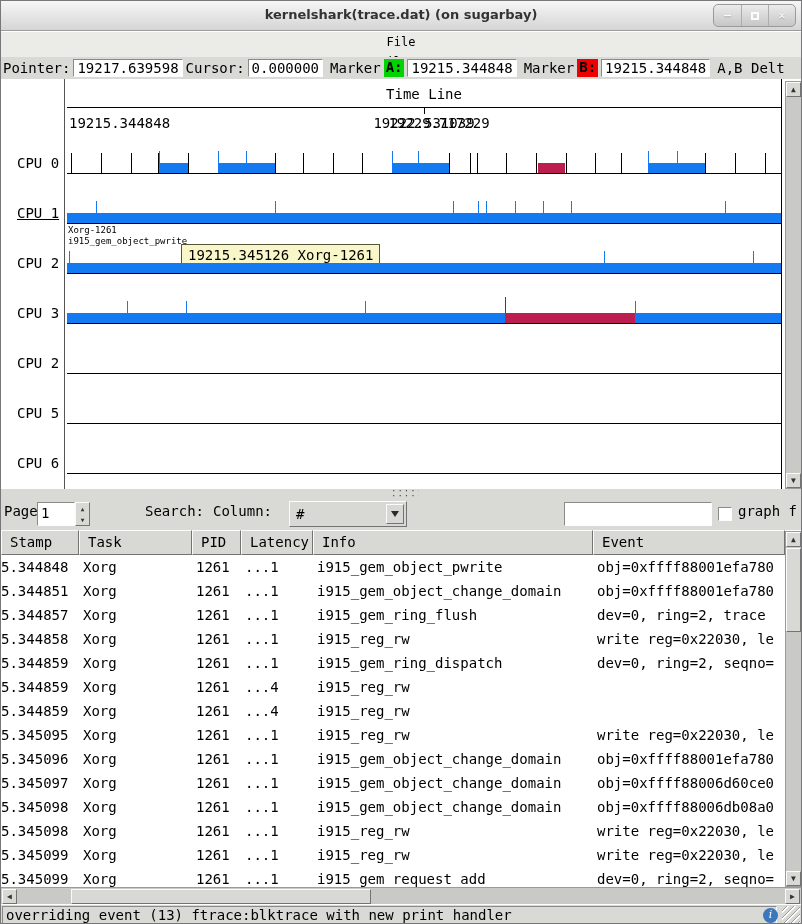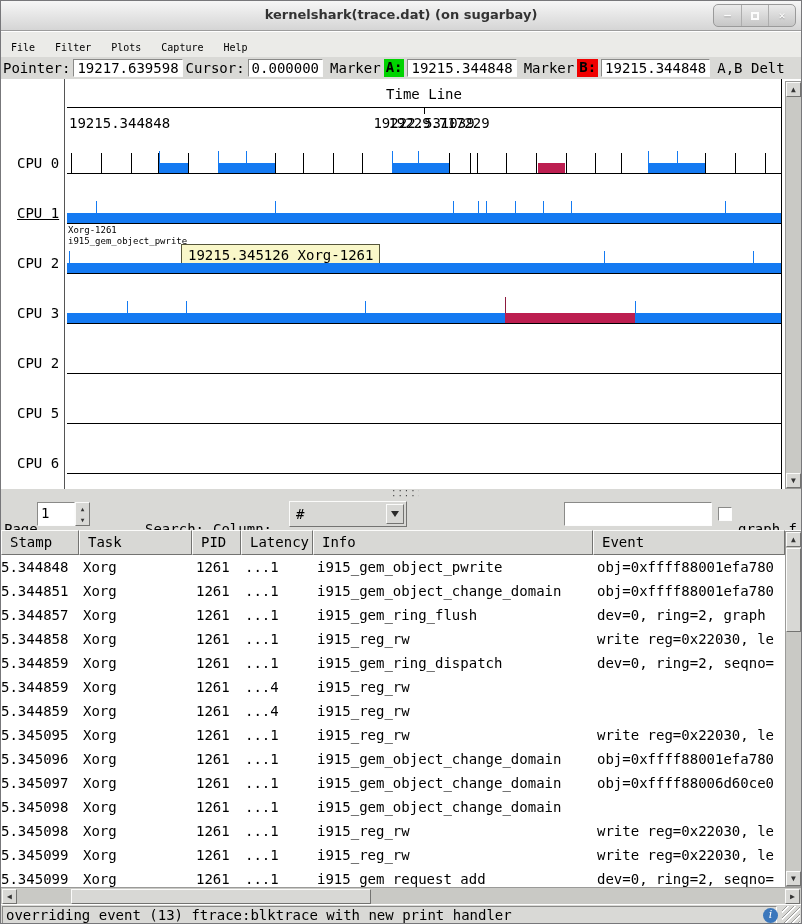--- a/index.html
+++ b/index.html
@@ -20,21 +20,21 @@
              background:linear-gradient(#ebebeb,#c6c6c6); overflow:hidden; }
   .winbtn { width:27px; height:100%; display:flex; align-items:center; justify-content:center;
             color:#fcfcfc; font-size:11px; font-weight:bold;
             text-shadow:0 1px 1px rgba(0,0,0,.25); border-left:1px solid #adadad; }
   .winbtn:first-child { border-left:none; }
   .maxglyph { width:8px; height:8px; border:2px solid #fcfcfc; }
 
   
   .menubar { position:absolute; left:0; top:30px; width:100%; height:32px;
              background:#ebebe8; border-bottom:1px solid #7e7e7c; border-top:1px solid #fff;
-             display:flex; align-items:center; font-size:10px; color:#000; }
+             display:flex; align-items:center; font-size:12px; color:#000;flex-direction:column; }
   .menu-item { padding:3px 10px; cursor:default; }
 
   
   .markerbar { position:absolute; left:0; top:56px; width:100%; height:22px;
                background:#d9d9d6; display:flex; align-items:center; gap:3px;
                font-size:14px; white-space:nowrap; overflow:hidden; padding-left:2px; }
   .mval { background:#fff; border:1px solid; border-color:#8a8a88 #fdfdfd #fdfdfd #8a8a88;
           padding:0 3px; height:18px; line-height:16px; }
   .badge { padding:0 2px; height:18px; line-height:17px; font-weight:bold; }
 
@@ -63,21 +63,21 @@
             border:1px solid; border-color:#fbfbfa #737371 #737371 #fbfbfa; }
 
   
   .splitter-strip { position:absolute; left:0; top:488px; width:100%; height:10px; background:#d9d9d6; }
   .splitter-dots { position:absolute; left:390px; top:0px; width:28px; height:10px;
                    font-size:9px; letter-spacing:1px; line-height:5px; color:#444; overflow:hidden; }
 
   
   .searchbar { position:absolute; left:0; top:498px; width:100%; height:31px;
                background:#d9d9d6; font-size:14px; overflow:hidden; }
-  .searchbar .lbl { position:absolute; top:22px;text-align:right; }
+  .searchbar .lbl { position:absolute; top:4px;text-align:right; }
   .spinbox { position:absolute; left:36px; top:3px; width:38px; height:24px; background:#fff;
              border:1px solid; border-color:#8a8a88 #fdfdfd #fdfdfd #8a8a88;
              padding:2px 3px; font-size:14px; }
   .spinarrows { position:absolute; left:74px; top:3px; width:15px; height:24px;
                 background:#d8d8d5; border:1px solid; border-color:#fbfbfa #737371 #737371 #fbfbfa; }
   .spinarrows div { height:11px; font-size:6px; text-align:center; line-height:11px; color:#333; }
   .combo { position:absolute; top:2px; height:26px; background:#d8d8d5;
            border:1px solid; border-color:#fbfbfa #737371 #737371 #fbfbfa;
            line-height:24px; padding-left:6px; }
   .combo .arrowbox { position:absolute; right:2px; top:2px; bottom:2px; width:18px;
@@ -297,21 +297,21 @@
         <div class="td latency">...1</div>
         <div class="td event">i915_gem_object_change_domain</div>
         <div class="td info">obj=0xffff88001efa780</div>
       </div>
       <div class="tr">
         <div class="td stamp">5.344857</div>
         <div class="td task">Xorg</div>
         <div class="td pid">1261</div>
         <div class="td latency">...1</div>
         <div class="td event">i915_gem_ring_flush</div>
-        <div class="td info">dev=0, ring=2, graph</div>
+        <div class="td info">dev=0, ring=2, trace</div>
       </div>
       <div class="tr">
         <div class="td stamp">5.344858</div>
         <div class="td task">Xorg</div>
         <div class="td pid">1261</div>
         <div class="td latency">...1</div>
         <div class="td event">i915_reg_rw</div>
         <div class="td info">write reg=0x22030, le</div>
       </div>
       <div class="tr">
@@ -359,20 +359,21 @@
         <div class="td latency">...1</div>
         <div class="td event">i915_gem_object_change_domain</div>
         <div class="td info">obj=0xffff88006d60ce0</div>
       </div>
       <div class="tr">
         <div class="td stamp">5.345098</div>
         <div class="td task">Xorg</div>
         <div class="td pid">1261</div>
         <div class="td latency">...1</div>
         <div class="td event">i915_gem_object_change_domain</div>
+        <div class="td info">obj=0xffff88006db08a0</div>
       </div>
       <div class="tr">
         <div class="td stamp">5.345098</div>
         <div class="td task">Xorg</div>
         <div class="td pid">1261</div>
         <div class="td latency">...1</div>
         <div class="td event">i915_reg_rw</div>
         <div class="td info">write reg=0x22030, le</div>
       </div>
       <div class="tr">

